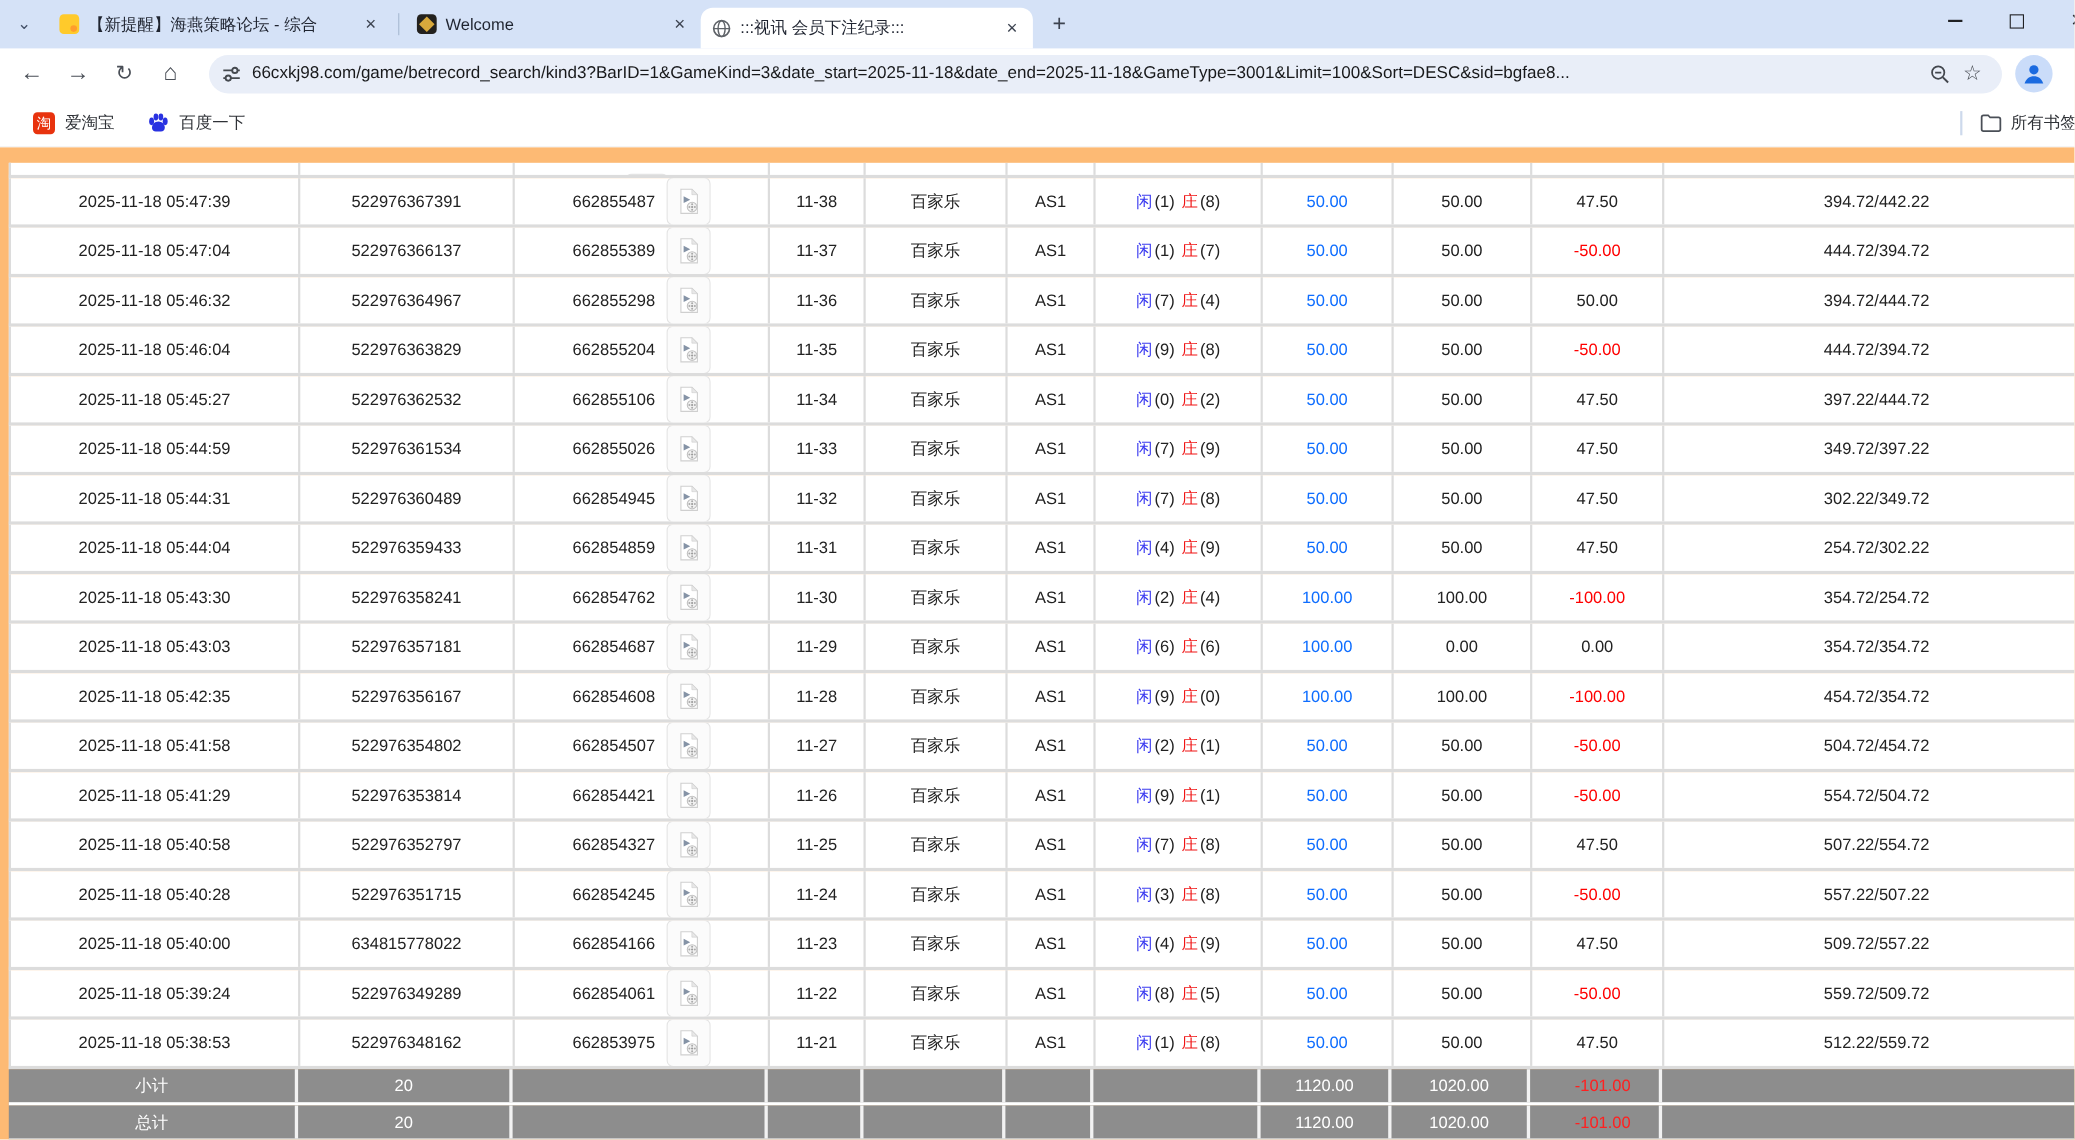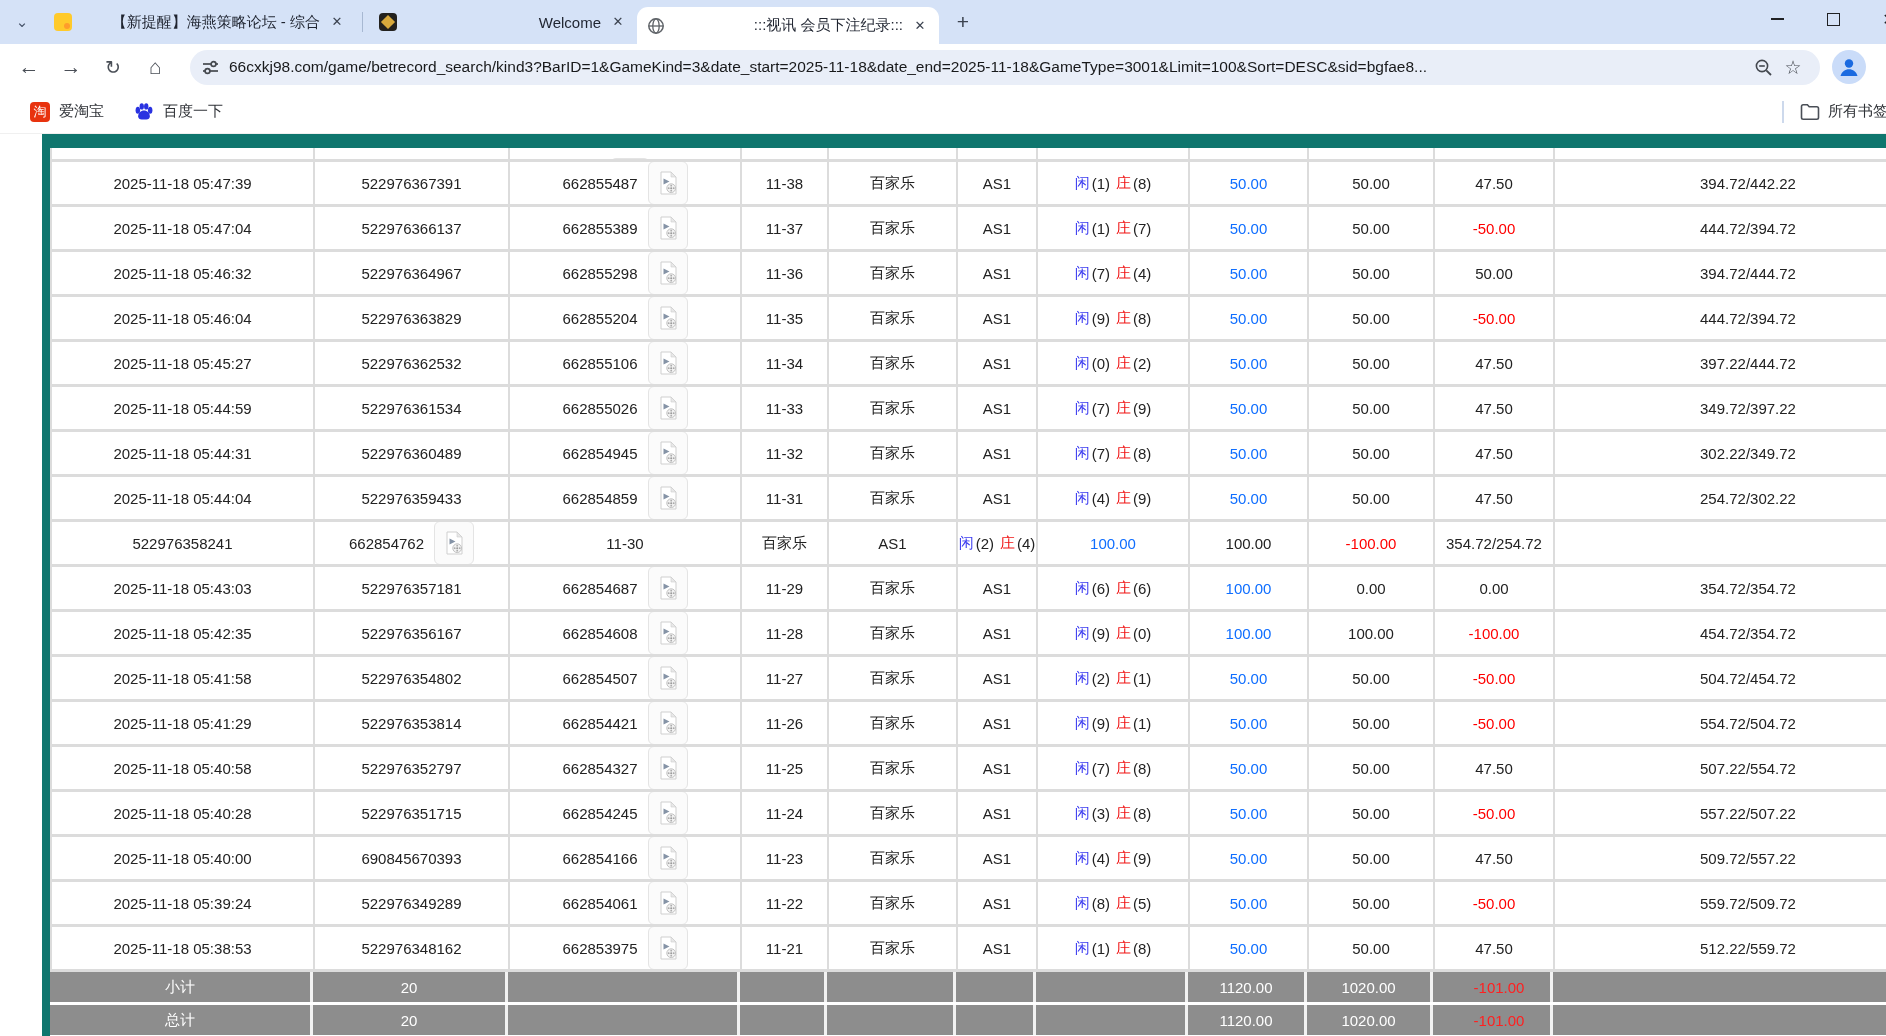--- a/index.html
+++ b/index.html
@@ -3,21 +3,21 @@
 <meta charset="utf-8">
 <style>
   html,body{margin:0;padding:0;}
   body{font-family:"Liberation Sans","DejaVu Sans",sans-serif;background:#fff;}
   .screen{position:relative;width:1886px;height:1036px;overflow:hidden;background:#fff;}
 
   
   .tabstrip{position:relative;height:44px;background:#d5e2f7;display:flex;align-items:center;padding-left:8px;box-sizing:border-box;}
   .tab-chevron{width:28px;height:28px;border:none;background:transparent;color:#46536a;font-size:15px;line-height:28px;text-align:center;padding:0;margin-right:8px;border-radius:50%;}
   .tab{height:34px;display:flex;align-items:center;box-sizing:border-box;padding:0 10px;color:#1f2430;font-size:15px;}
-  .tab .title{flex:1;white-space:nowrap;overflow:hidden;margin:0 8px 0 8px;text-align:right;}
+  .tab .title{flex:1;white-space:nowrap;overflow:hidden;margin:0 8px 0 8px;}
   .tab .close{width:18px;height:18px;font-size:13px;line-height:18px;text-align:center;color:#3c4350;border-radius:50%;flex:none;}
   .tab.t1{width:312px;}
   .tab.t2{width:268px;}
   .tab.active{width:302px;height:37px;margin-top:7px;background:#fff;border-radius:11px 11px 0 0;}
   .tab-sep{width:1px;height:20px;background:#a7b8d2;margin:0 6px;}
   .favicon{width:18px;height:18px;flex:none;position:relative;}
   .fav-doc{background:#ffca2b;border-radius:4px;}
   .fav-doc::after{content:"";position:absolute;right:2px;bottom:2px;width:6px;height:6px;border-radius:50%;background:#ff9d2b;}
   .fav-dark{background:#23211e;border-radius:4px;}
   .fav-dark::after{content:"";position:absolute;left:4px;top:4px;width:10px;height:10px;background:#d8a93c;transform:rotate(45deg);}
@@ -44,21 +44,21 @@
   
   .bookmarks{height:44px;background:#fff;display:flex;align-items:center;border-bottom:1px solid #f0f0f0;box-sizing:border-box;}
   .bm{display:flex;align-items:center;gap:9px;font-size:15px;color:#2f3237;margin-left:30px;}
   .bm-ico{width:20px;height:20px;flex:none;display:flex;align-items:center;justify-content:center;}
   .tb-ico{background:#e8330e;border-radius:4px;color:#fff;font-size:13px;line-height:20px;text-align:center;width:20px;height:20px;}
   .bm-right{margin-left:auto;display:flex;align-items:center;padding-left:20px;}
   .bm-div{width:2px;height:22px;background:#cdd9ec;margin-right:16px;}
   .allbm-label{font-size:15px;color:#2f3237;width:58px;overflow:hidden;white-space:nowrap;margin-left:8px;}
 
   
-  .page{position:absolute;left:0;top:134px;right:0;bottom:0;background:#0f766e;overflow:hidden;margin-left:42px;}
+  .page{position:absolute;left:0;top:134px;right:0;bottom:0;background:#fdba74;overflow:hidden;}
   .bet-table{position:absolute;left:8px;top:14px;width:1893px;}
   .row,.sumrow{display:grid;grid-template-columns:263px 195px 232px 87px 129px 80px 152px 119px 126px 120px minmax(380px,1fr);}
   .row{border-left:2px solid #dcdcdc;border-bottom:3px solid #dcdcdc;background:#fff;}
   .cell{height:42px;display:flex;align-items:center;justify-content:center;border-right:2px solid #dcdcdc;font-size:15px;color:#222;white-space:nowrap;overflow:hidden;}
   .row.partial{height:11px;overflow:hidden;border-bottom:3px solid #dcdcdc;}
   .row.partial .cell{height:11px;border-bottom:none;}
   .row.partial .vicon{margin-top:52px;}
   .vicon{width:38px;height:42px;margin-left:10px;border:1px solid #e4e4e4;border-radius:6px;background:#fbfbfb;display:flex;align-items:center;justify-content:center;flex:none;}
   .blue{color:#0f6eff;}
   .p-label{color:#3a3af0;}
@@ -462,20 +462,21 @@
       <span class="b-label">庄</span>
               <span class="val b-val">(9)</span>
     </div>
     <div class="cell blue c-amount">50.00</div>
     <div class="cell c-valid">50.00</div>
     <div class="cell c-result">47.50</div>
     <div class="cell c-balance">254.72/302.22</div>
   </div>
 
   <div class="row">
+    <div class="cell c-time">2025-11-18 05:43:30</div>
     <div class="cell c-betid">522976358241</div>
     <div class="cell c-gameid">
       <span class="gid">662854762</span>
       <div class="vicon">
         <svg width="20" height="24" viewBox="0 0 20 24">
                   <path d="M3 1h10l5 5v17H3z" fill="#fff" stroke="#cfcfcf"></path>
                   <path d="M13 1l5 5h-5z" fill="#e8e8e8" stroke="#cfcfcf" stroke-width=".6"></path>
                   <path d="M5.5 7.5l6 3-6 3z" fill="#8593a6"></path>
                   <circle cx="13.2" cy="17.2" r="4.4" fill="#f1f1f1" stroke="#c2c2c2"></circle>
                   <circle cx="13.2" cy="17.2" r="1" fill="#9a9a9a"></circle>
@@ -700,21 +701,21 @@
               <span class="val b-val">(8)</span>
     </div>
     <div class="cell blue c-amount">50.00</div>
     <div class="cell c-valid">50.00</div>
     <div class="cell c-result neg">-50.00</div>
     <div class="cell c-balance">557.22/507.22</div>
   </div>
 
   <div class="row">
     <div class="cell c-time">2025-11-18 05:40:00</div>
-    <div class="cell c-betid">690845670393</div>
+    <div class="cell c-betid">634815778022</div>
     <div class="cell c-gameid">
       <span class="gid">662854166</span>
       <div class="vicon">
         <svg width="20" height="24" viewBox="0 0 20 24">
                   <path d="M3 1h10l5 5v17H3z" fill="#fff" stroke="#cfcfcf"></path>
                   <path d="M13 1l5 5h-5z" fill="#e8e8e8" stroke="#cfcfcf" stroke-width=".6"></path>
                   <path d="M5.5 7.5l6 3-6 3z" fill="#8593a6"></path>
                   <circle cx="13.2" cy="17.2" r="4.4" fill="#f1f1f1" stroke="#c2c2c2"></circle>
                   <circle cx="13.2" cy="17.2" r="1" fill="#9a9a9a"></circle>
                   <circle cx="13.2" cy="14.7" r=".9" fill="#aaa"></circle>

